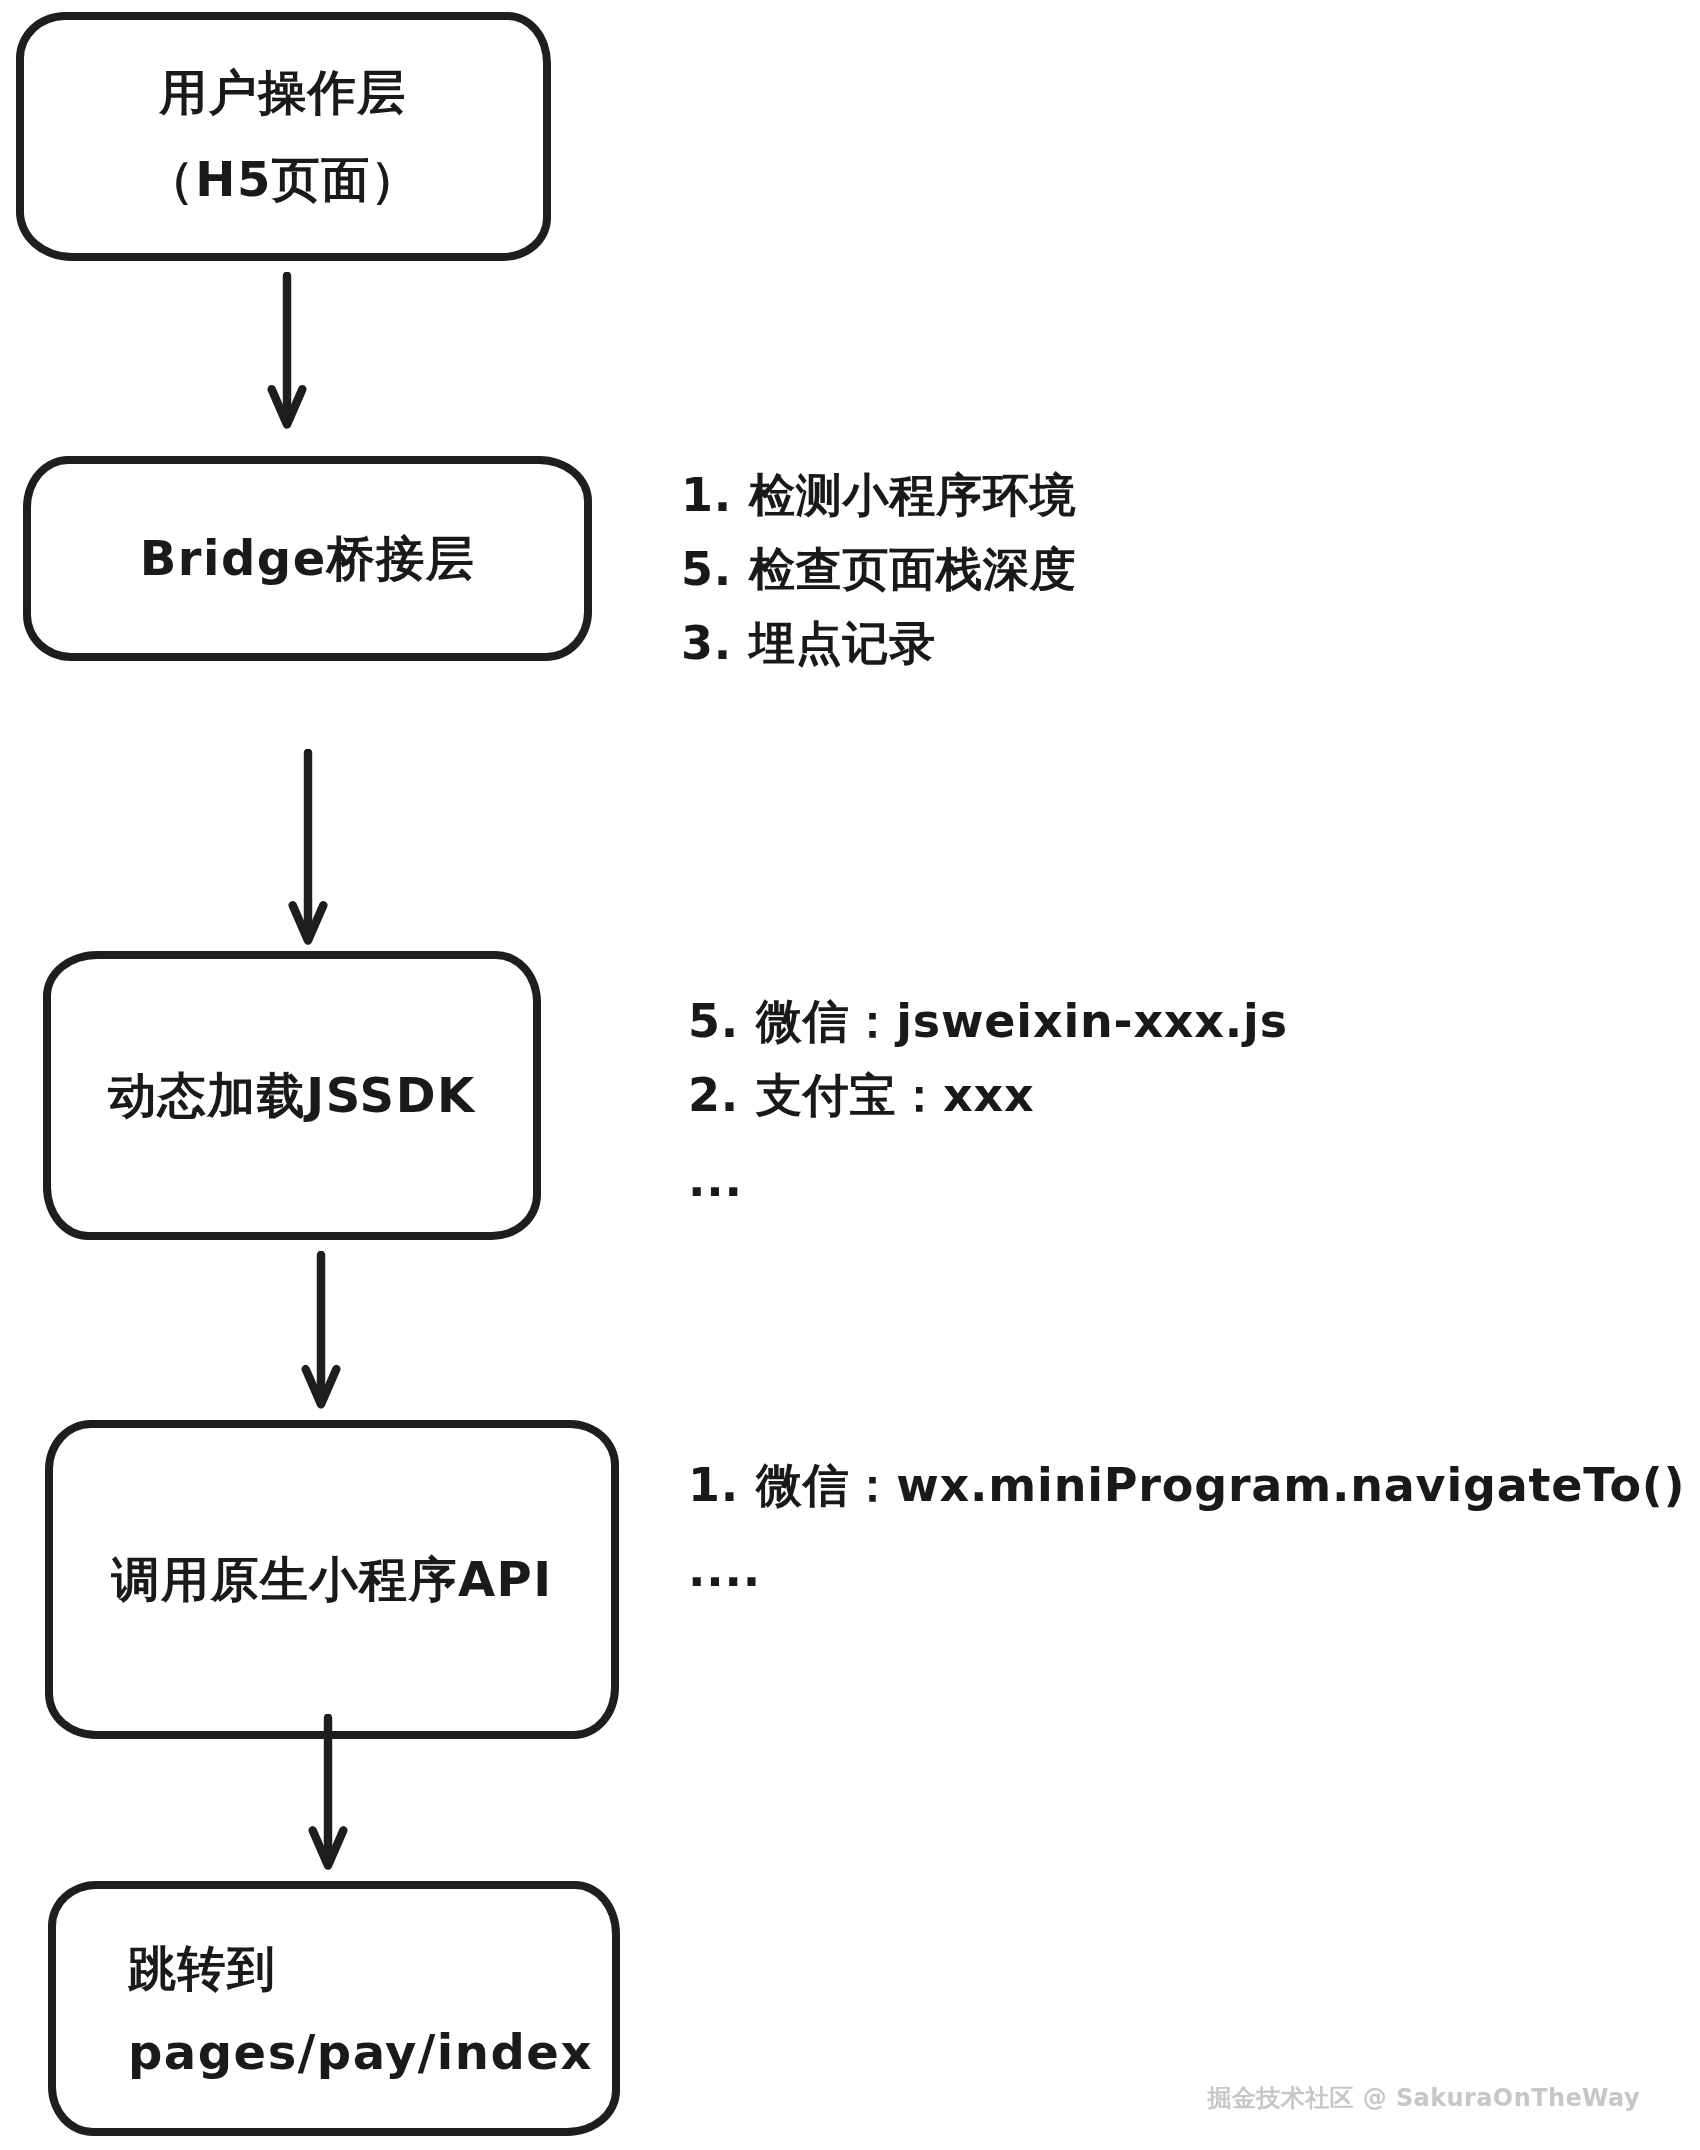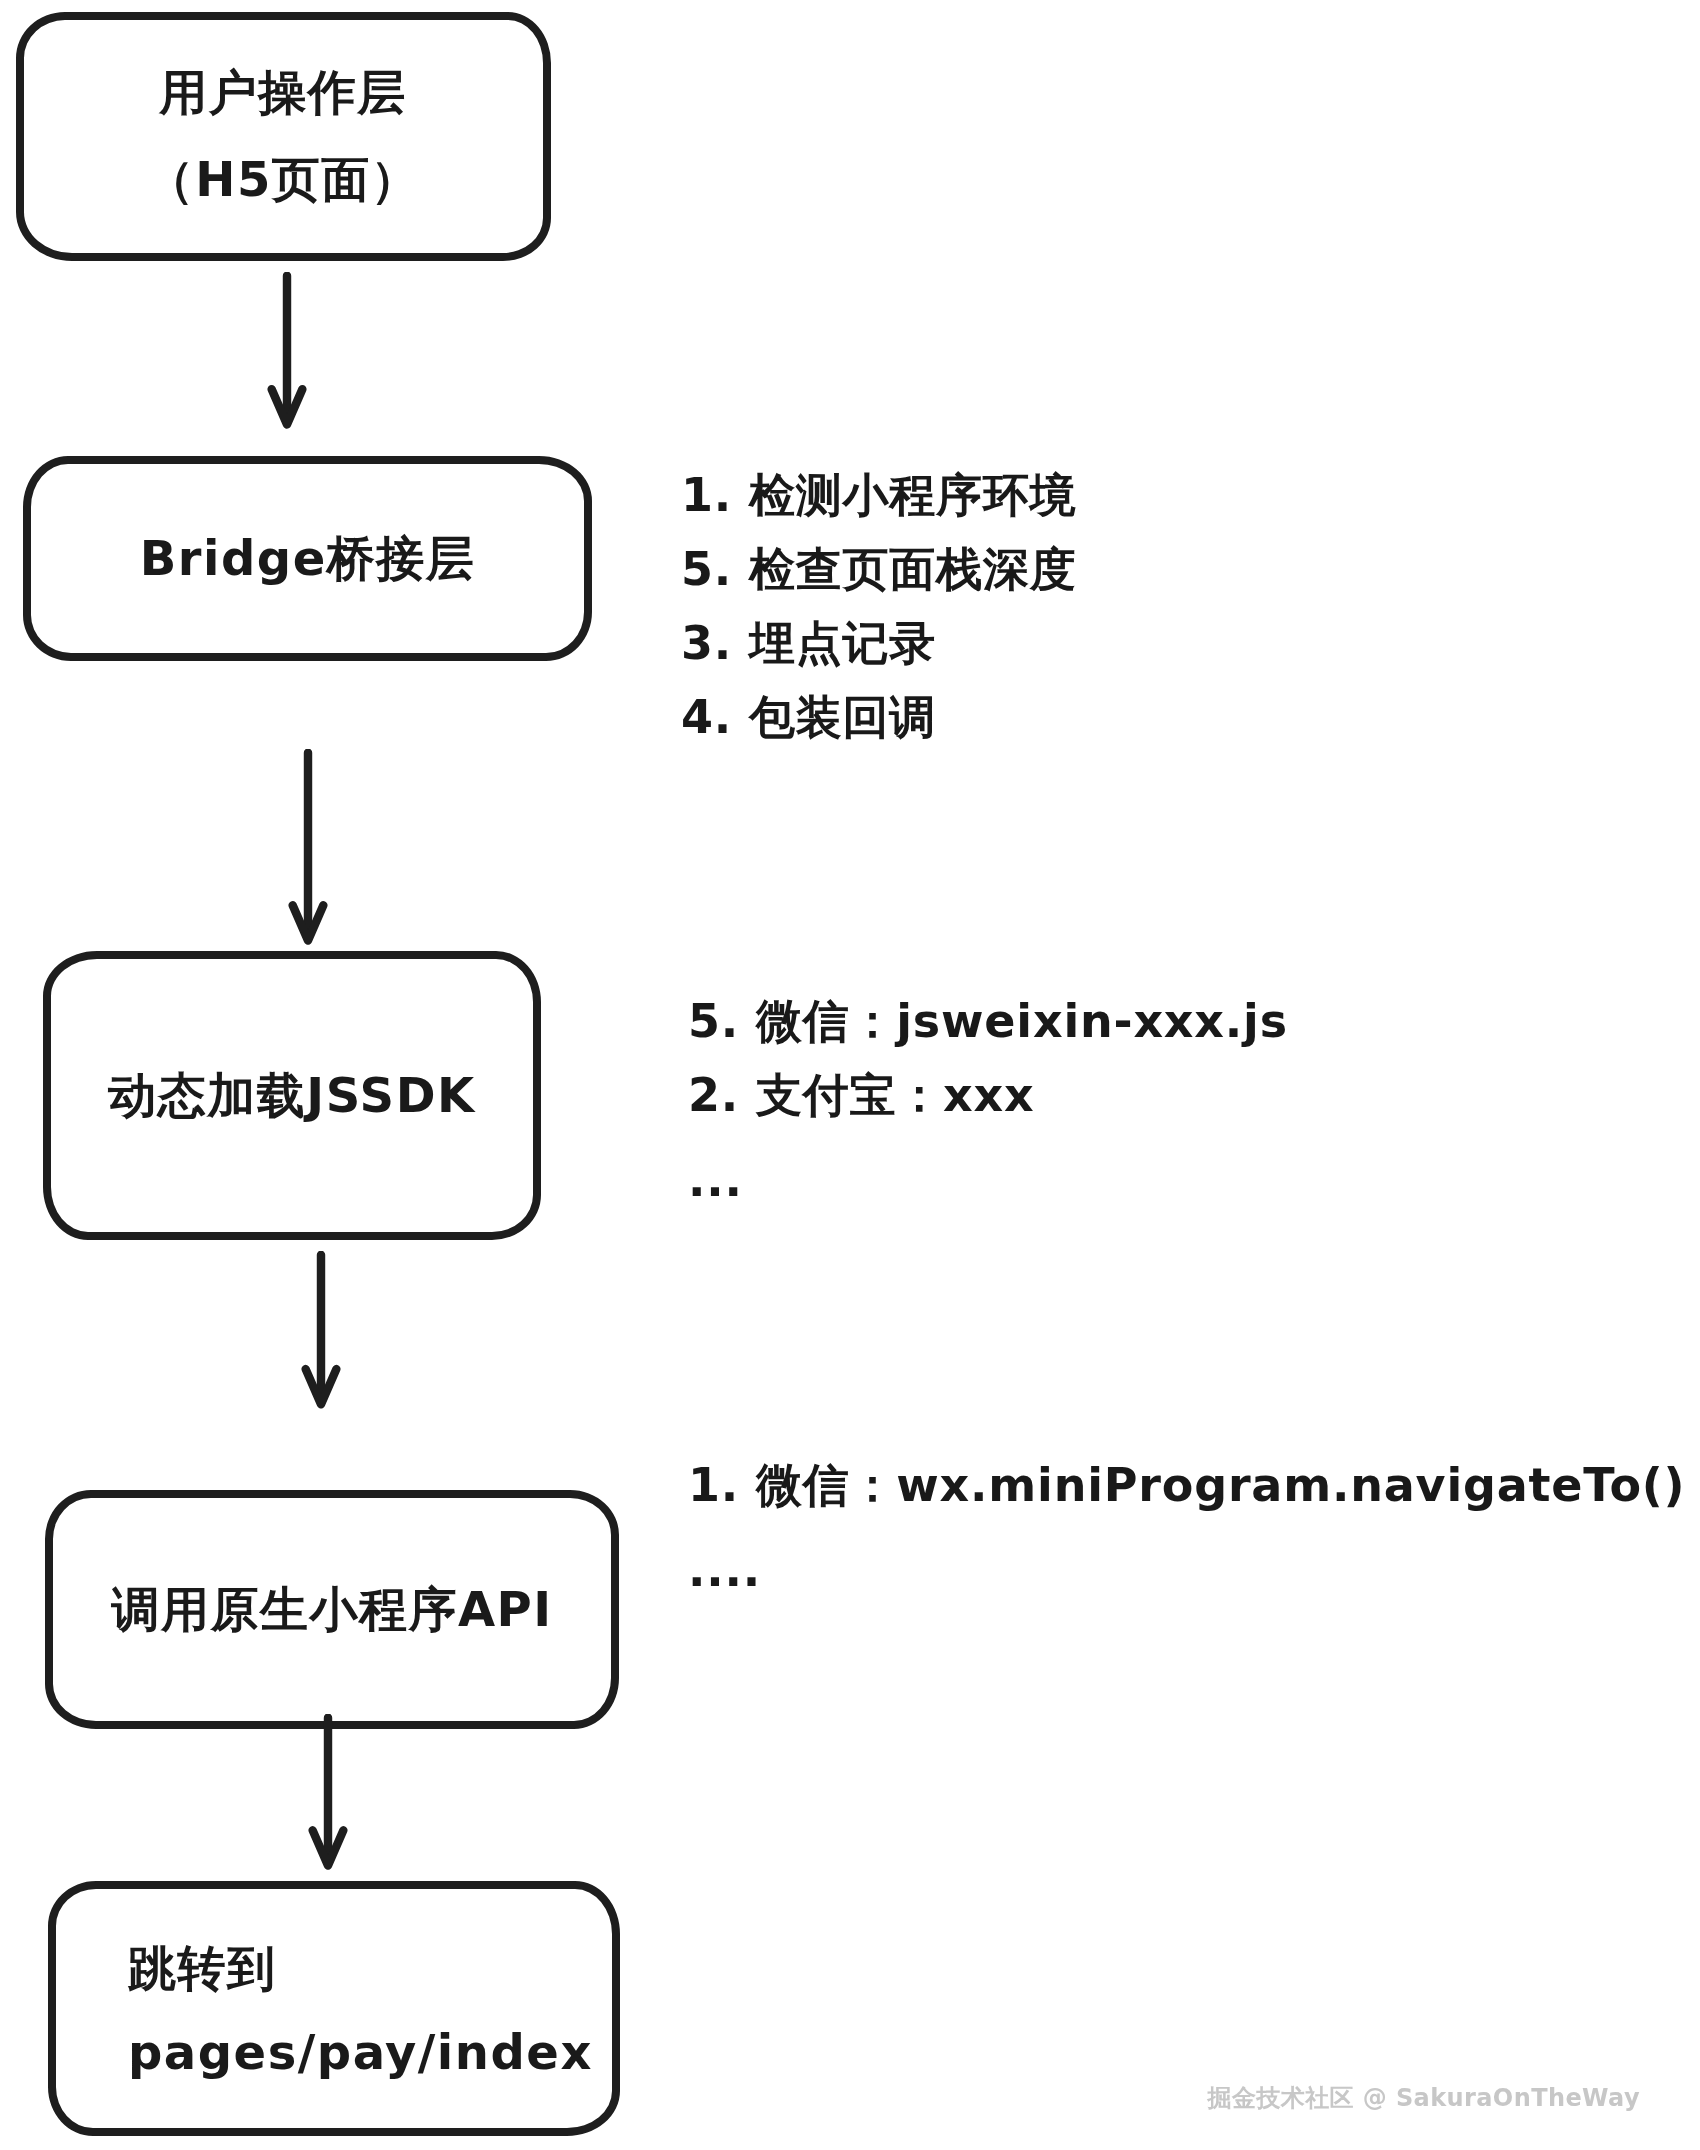--- a/index.html
+++ b/index.html
@@ -70,21 +70,20 @@
   </div>
 
   <div class="node" style="left:23px;top:456px;width:569px;height:205px;border-radius:45px 53px 46px 48px / 51px 45px 49px 46px;">
     <div class="node-line">Bridge桥接层</div>
   </div>
 
   <div class="ann" style="left:681px;top:458px;">
     <div class="ann-line">1. 检测小程序环境</div>
     <div class="ann-line">5. 检查页面栈深度</div>
     <div class="ann-line">3. 埋点记录</div>
-    <div class="ann-line">4. 包装回调</div>
   </div>
 
   <div class="arrow" style="left:285px;top:749px;">
     <svg width="46" height="196" viewBox="0 0 60 254">
       <line x1="30" y1="4" x2="30" y2="239" stroke="var(--stroke)" stroke-width="11" stroke-linecap="round"></line>
       <path d="M 10 203 L 30 249 L 50 203" fill="none" stroke="var(--stroke)" stroke-width="11" stroke-linecap="round" stroke-linejoin="round"></path>
     </svg>
   </div>
 
   <div class="node" style="left:43px;top:951px;width:498px;height:289px;border-radius:54px 45px 49px 45px / 45px 51px 45px 53px;">
@@ -97,21 +96,21 @@
     <div class="ann-line ellipsis">...</div>
   </div>
 
   <div class="arrow" style="left:298px;top:1251px;">
     <svg width="46" height="158" viewBox="0 0 60 204">
       <line x1="30" y1="4" x2="30" y2="189" stroke="var(--stroke)" stroke-width="11" stroke-linecap="round"></line>
       <path d="M 10 153 L 30 199 L 50 153" fill="none" stroke="var(--stroke)" stroke-width="11" stroke-linecap="round" stroke-linejoin="round"></path>
     </svg>
   </div>
 
-  <div class="node" style="left:45px;top:1490px;width:574px;height:239px;border-radius:46px 49px 45px 51px / 49px 45px 51px 45px;">
+  <div class="node" style="left:45px;top:1420px;width:574px;height:319px;border-radius:46px 49px 45px 51px / 49px 45px 51px 45px;">
     <div class="node-line">调用原生小程序API</div>
   </div>
 
   <div class="ann" style="left:688px;top:1448px;">
     <div class="ann-line">1. 微信：wx.miniProgram.navigateTo()</div>
     <div class="ann-line ellipsis">....</div>
   </div>
 
   <div class="arrow" style="left:305px;top:1714px;">
     <svg width="46" height="156" viewBox="0 0 60 202">

